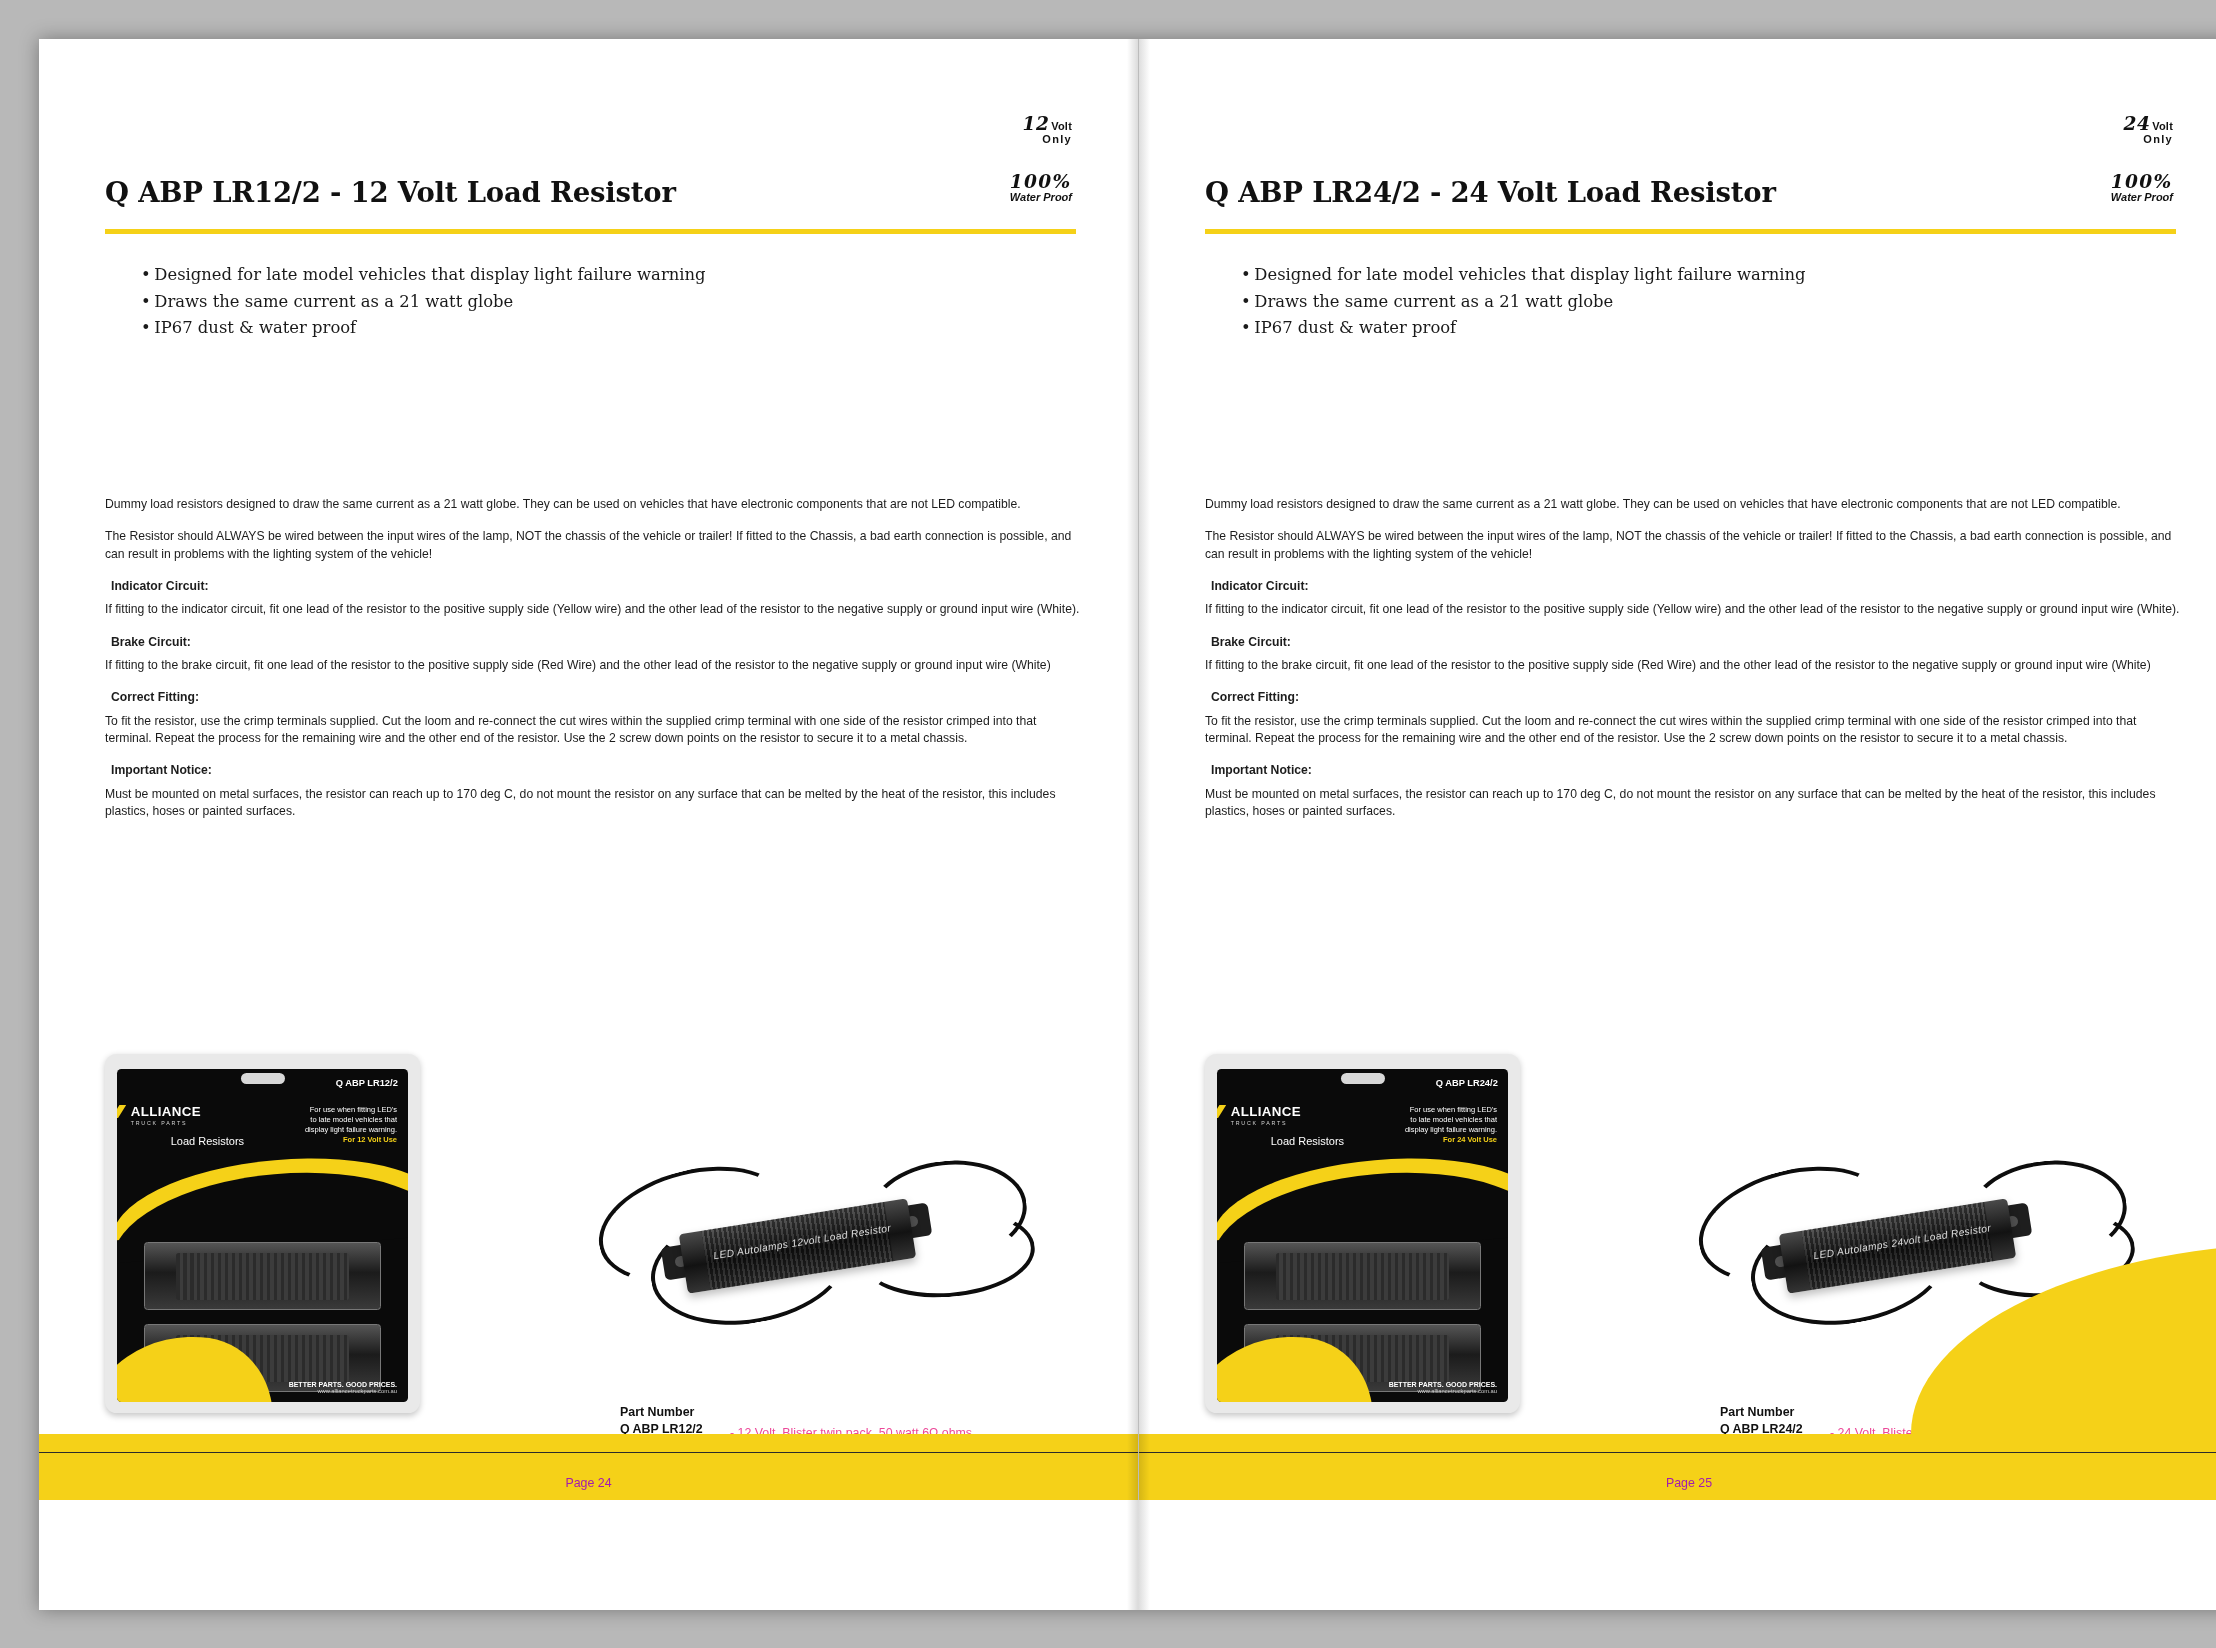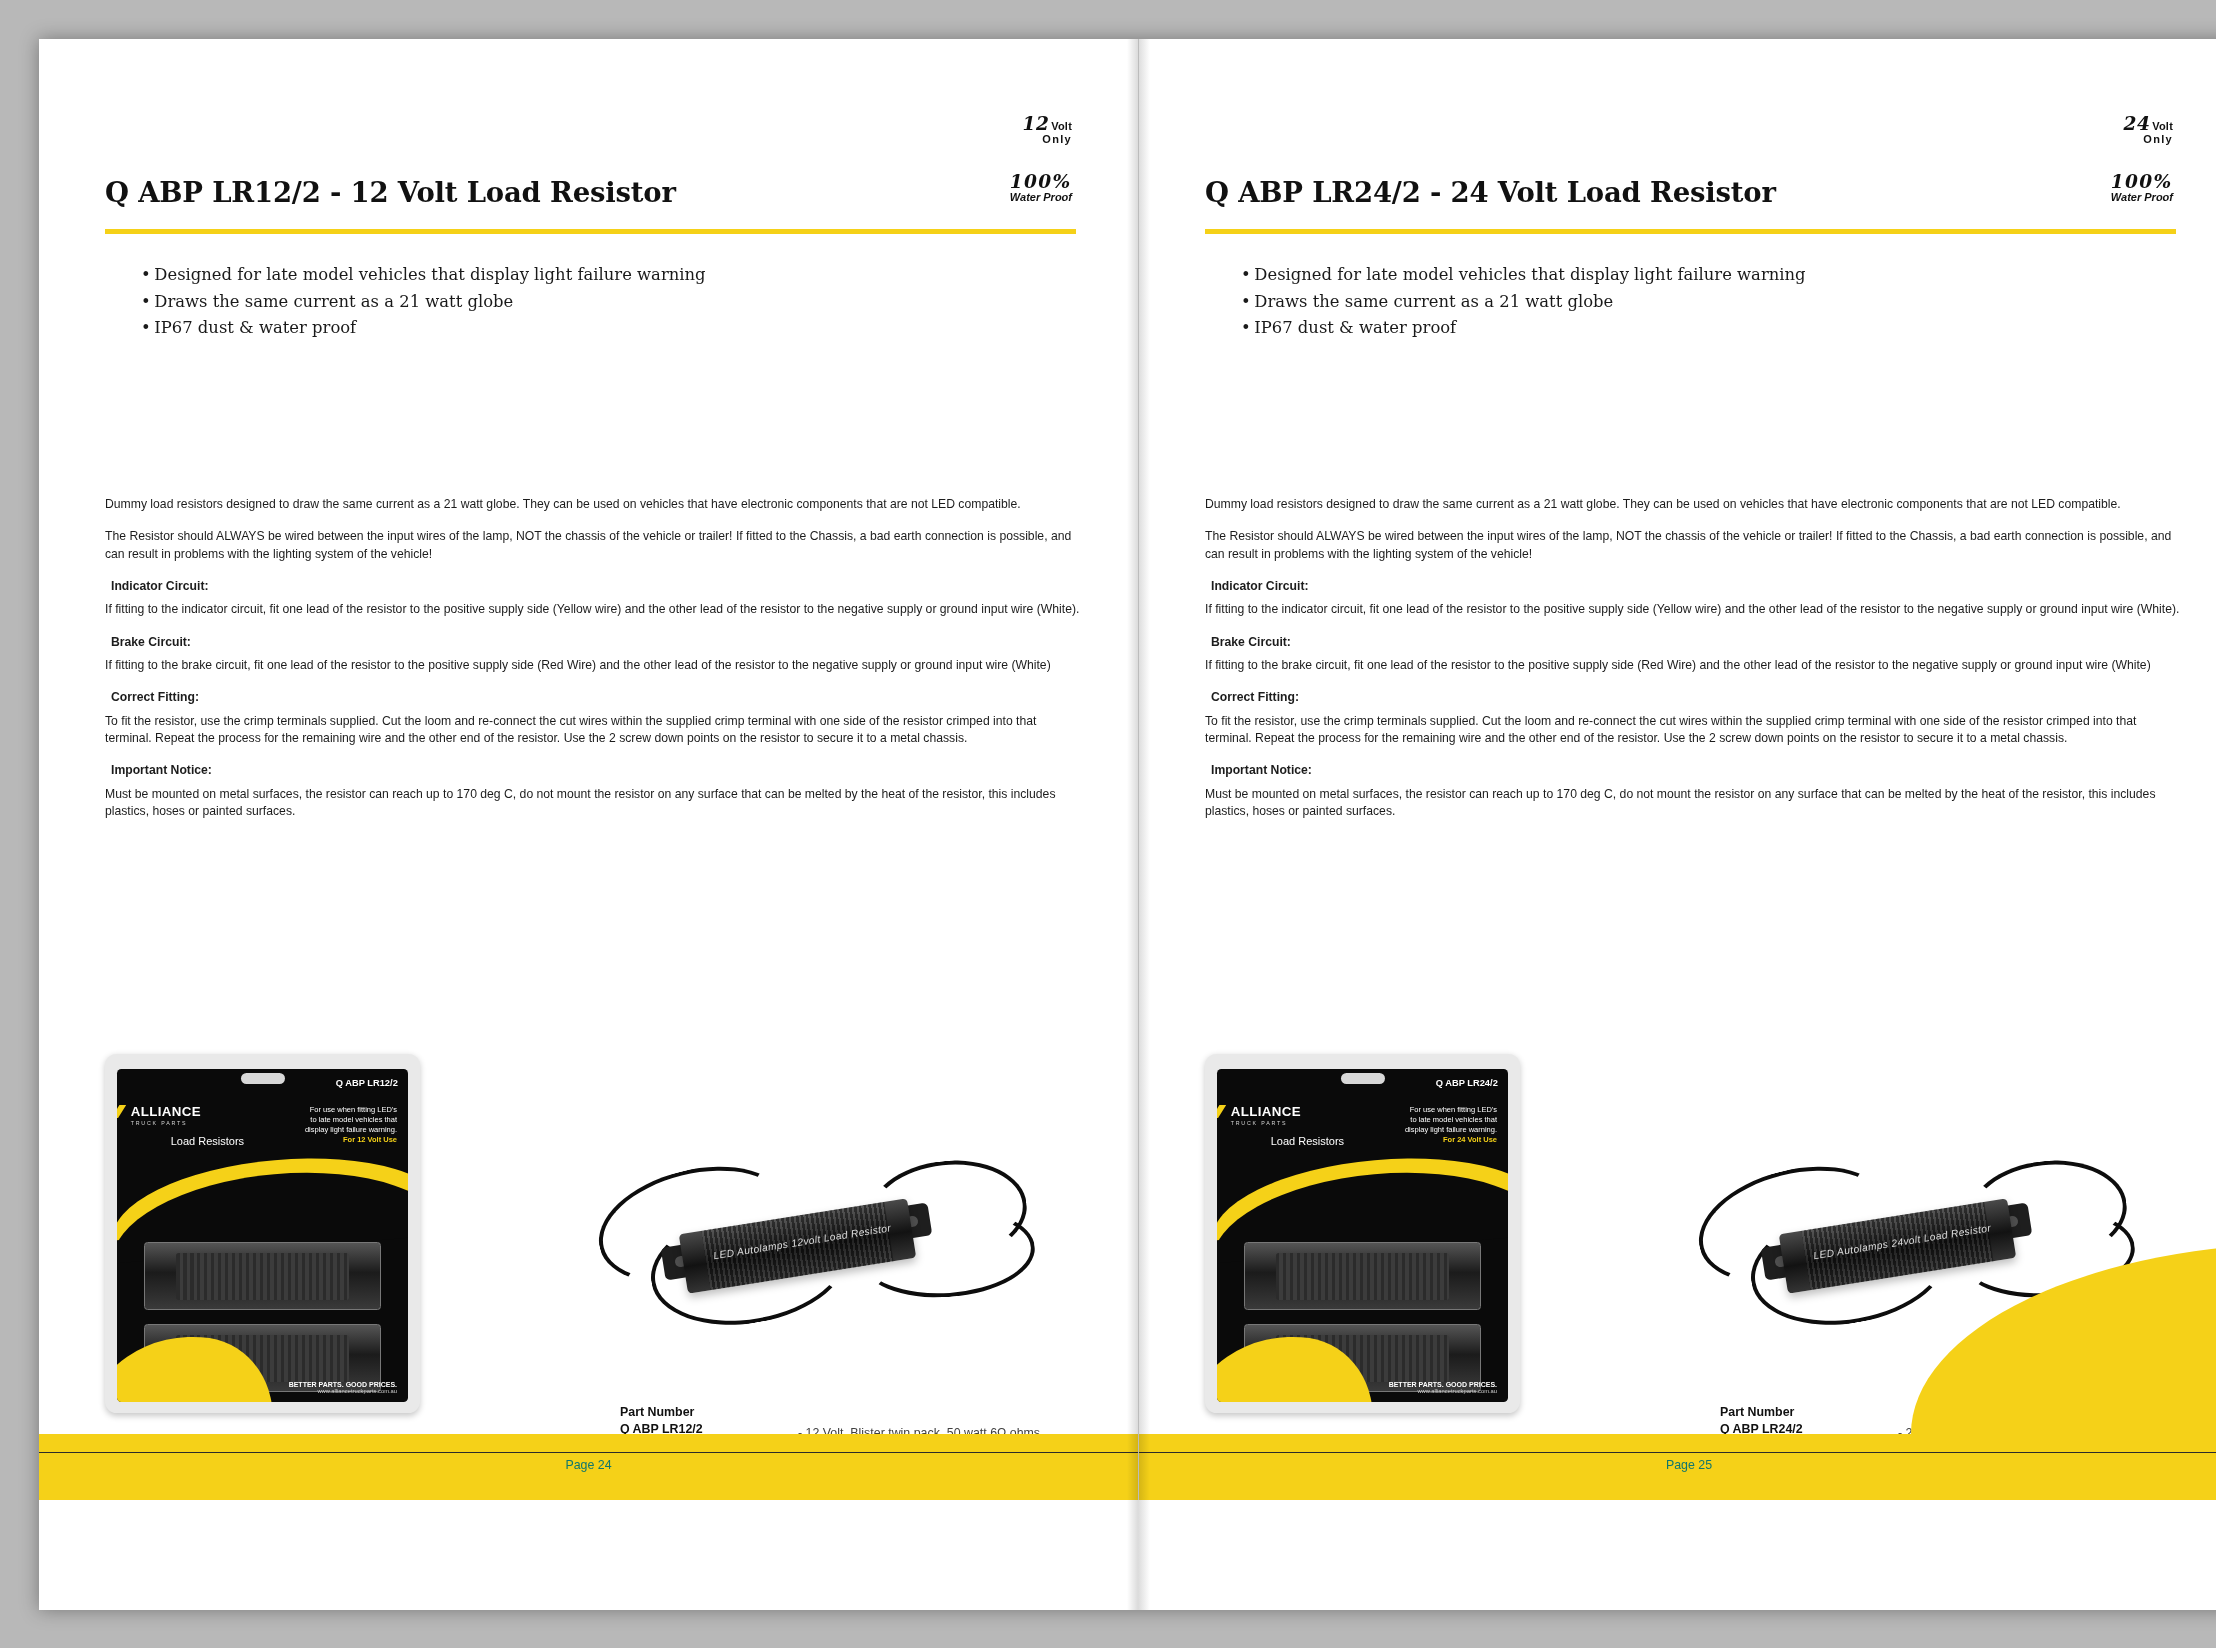--- a/index.html
+++ b/index.html
@@ -380,24 +380,24 @@
   .partnum {
     position: absolute;
     left: 581px;
     top: 1365px;
     color: #111;
   }
   .partnum .lbl { font-size: 12.4px; font-weight: 700; line-height: 1.35; }
   .partnum .code { font-size: 12.4px; font-weight: 700; line-height: 1.35; }
   .partnum-desc {
     position: absolute;
-    left: 759px;
+    left: 691px;
     top: 1387px;
     font-size: 12.4px;
-    color: #404040;
+    color: #ec4899;
     white-space: nowrap;
   }
 
   .corner-swoosh {
     position: absolute;
     right: -71px;
     bottom: 66px;
     width: 399px;
     height: 191px;
     background: #f5d118;
@@ -408,25 +408,25 @@
     position: absolute;
     left: 0;
     bottom: 0;
     width: 100%;
     height: 66px;
     background: #f5d118;
   }
   .footer-label {
     position: absolute;
     left: 0;
-    bottom: 28px;
+    bottom: 10px;
     width: 100%;
     text-align: center;
     font-size: 12.4px;
-    color: #0f766e;
+    color: #a21caf;
   }
   .footer-line {
     position: absolute;
     left: 0;
     top: 17.7px;
     width: 100%;
     height: 1.3px;
     background: #2b2b2b;
   }
   .gutter-shadow {

